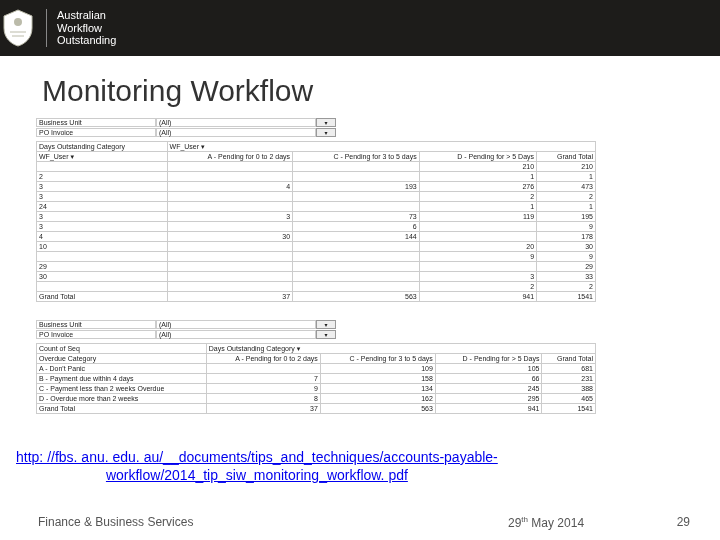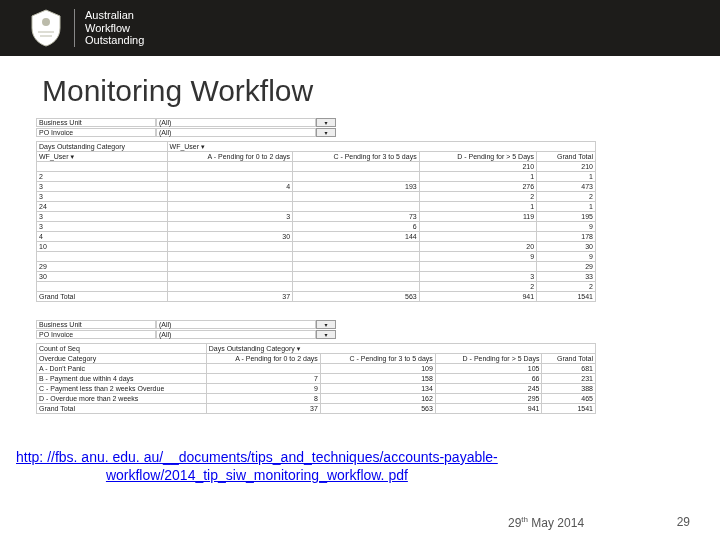--- a/index.html
+++ b/index.html
@@ -7,21 +7,20 @@
     width: 720px; height: 540px;
     font-family: Arial, Helvetica, sans-serif;
     background: #fff;
     position: relative;
     overflow: hidden;
   }
   .topbar {
     width: 100%; height: 56px;
     background: #1d1c1a;
     display: flex; align-items: center;
-    padding-left: 28px;
     gap: 10px;
   }
   .crest {
     width: 36px; height: 40px;
     position: relative;
   }
   .crest svg { width: 36px; height: 40px; }
   .uni-text {
     color: #fff;
     font-size: 11px;
@@ -306,17 +305,18 @@
       </table>
   </div>
 </div>
 
 <div class="link-block">
   <span>http: //fbs. anu. edu. au/__documents/tips_and_techniques/accounts-payable-</span><br>
   <span>workflow/2014_tip_siw_monitoring_workflow. pdf</span>
 </div>
 
 <div class="footer">
+  <div class="f-left">Finance &amp; Business Services</div>
   <div class="f-mid">
     <span>29</span><sup>th</sup><span> May 2014</span>
   </div>
   <div class="f-right">29</div>
 </div>
 
 </body></html>

